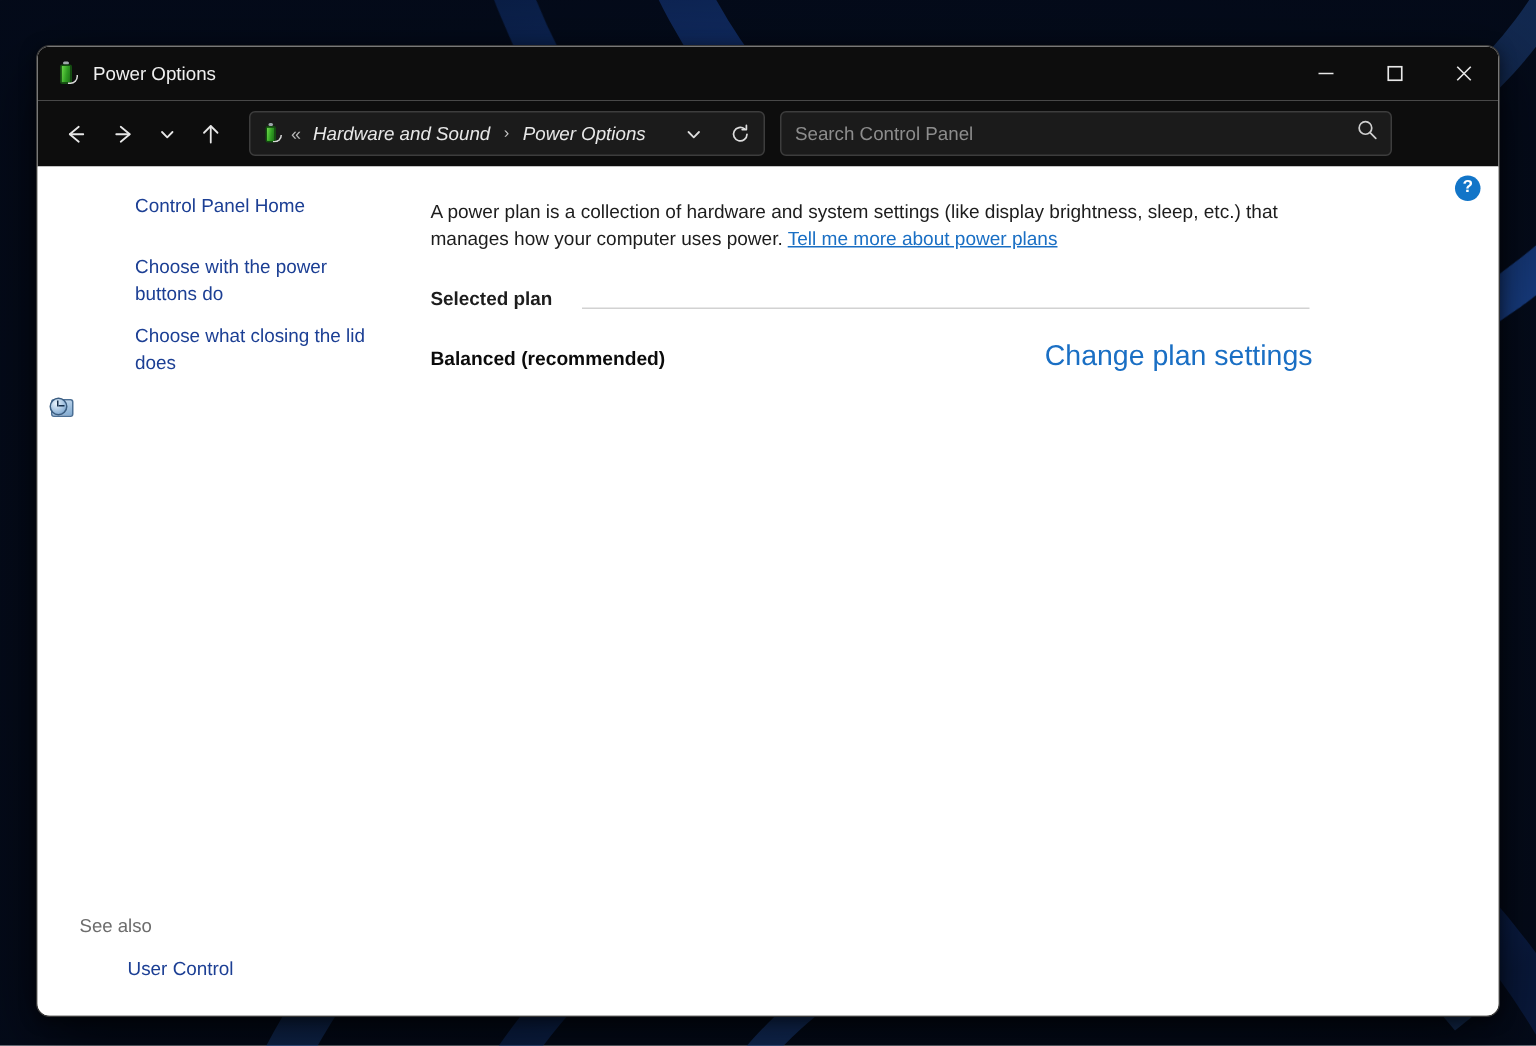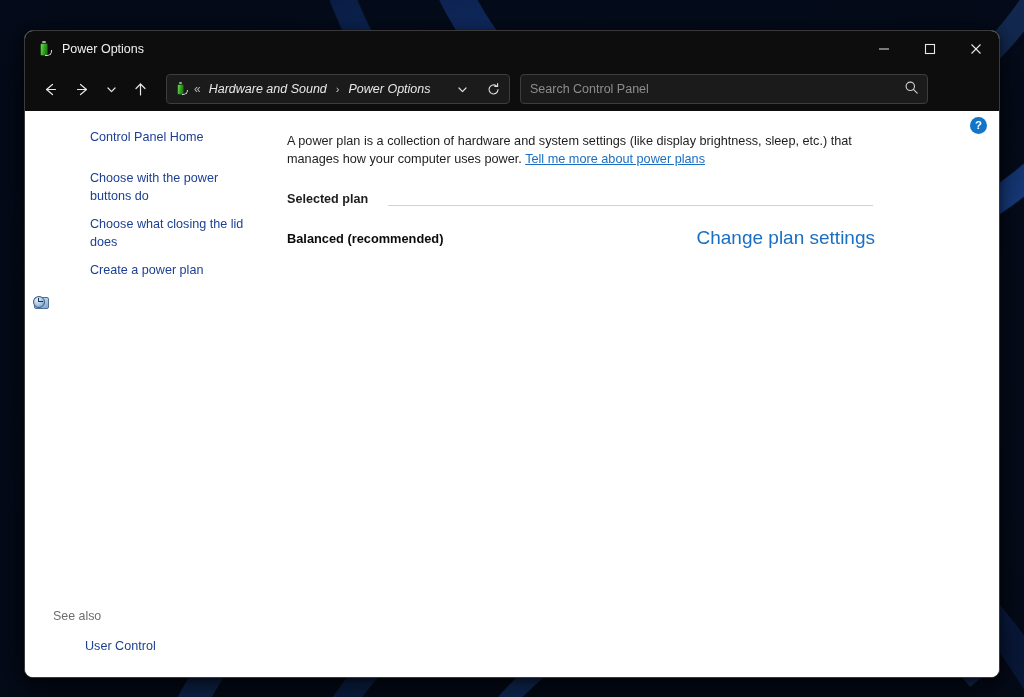--- a/index.html
+++ b/index.html
@@ -527,24 +527,20 @@
       <div class="side-link-row">
         <span class="side-ico blank"></span>
         <span class="side-link">Choose with the power buttons do</span>
       </div>
 
       <div class="side-link-row">
         <span class="side-ico blank"></span>
         <span class="side-link">Choose what closing the lid does</span>
       </div>
 
-      <div class="side-link-row">
-        <span class="side-ico blank"></span>
-        <span class="side-link">Create a power plan</span>
-      </div>
 
       <div class="side-link-row">
         <span class="side-ico">
           <span class="ico-display">
             <span class="mon"></span>
             <span class="clk"></span>
             <span class="hand1"></span>
             <span class="hand2"></span>
           </span>
         </span>

